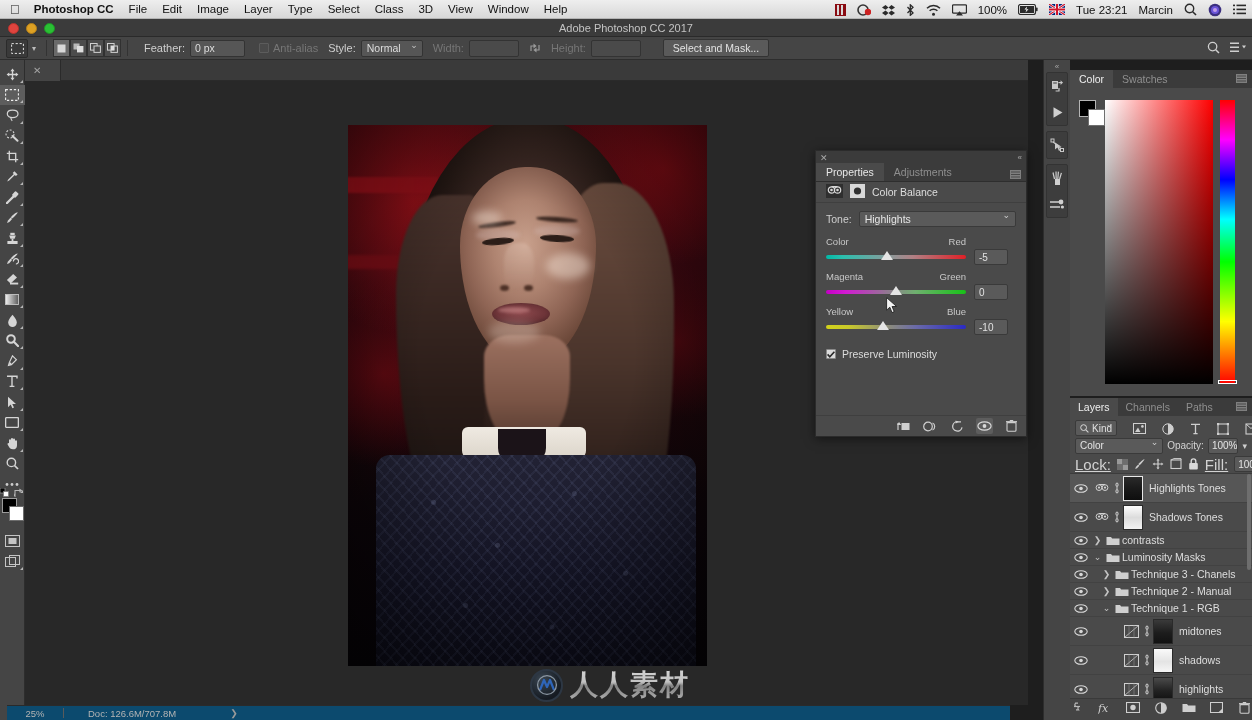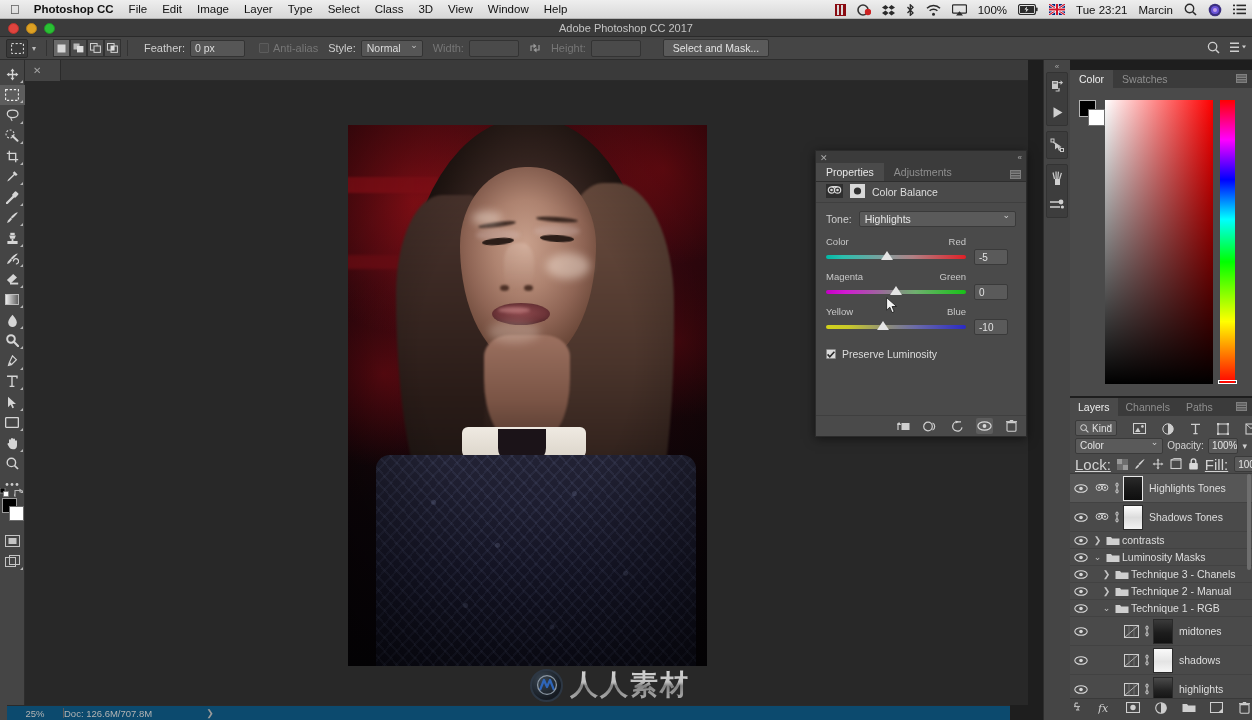--- a/index.html
+++ b/index.html
@@ -201,21 +201,21 @@
      font-family:"DejaVu Sans", sans-serif; }
 
   
   .statusbar{
     position:absolute; left:7px; top:705px; width:1003px; height:15px;
     background:#0c4a6e; border-top:1px solid #2a2a2a;
     display:flex; align-items:center; font-size:9.5px; color:#b4b4b4;
   }
   .statusbar .zoom{ width:56px; text-align:center; }
   .statusbar .gripv{ width:1px; height:10px; background:#5a5a5a; }
-  .statusbar .doc{ }
+  .statusbar .doc{ margin-left:24px; }
   .statusbar .arw{ margin-left:54px; color:#9a9a9a; font-size:9px; }
 
   
   .rail{
     position:absolute; left:1043px; top:60px; width:27px; height:660px;
     background:#454545; border-left:1px solid #2d2d2d;
   }
   .rail .collapse{ height:12px; display:flex; align-items:center; justify-content:center; color:#a7a7a7; font-size:8px; }
   .rail .grp{ background:#3d3d3d; border:1px solid #333; margin:0 2px 5px; border-radius:2px; }
   .rail .ritem{ height:26px; display:flex; align-items:center; justify-content:center; }

